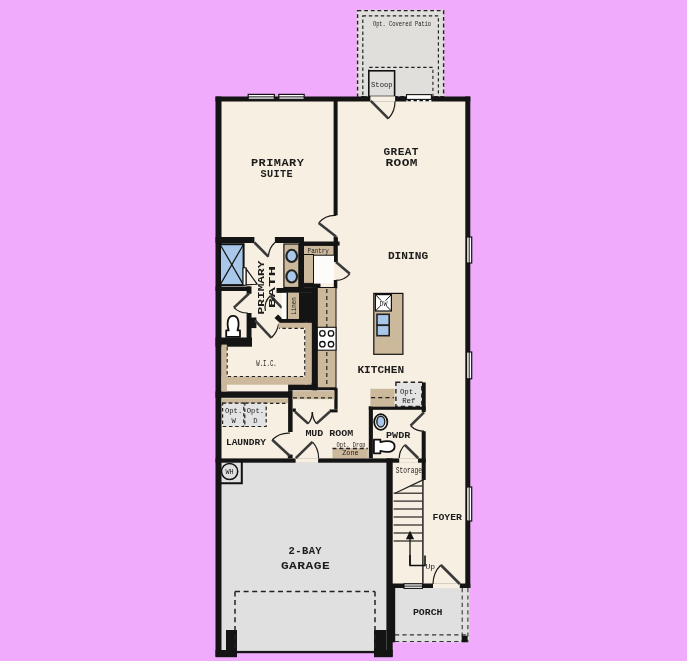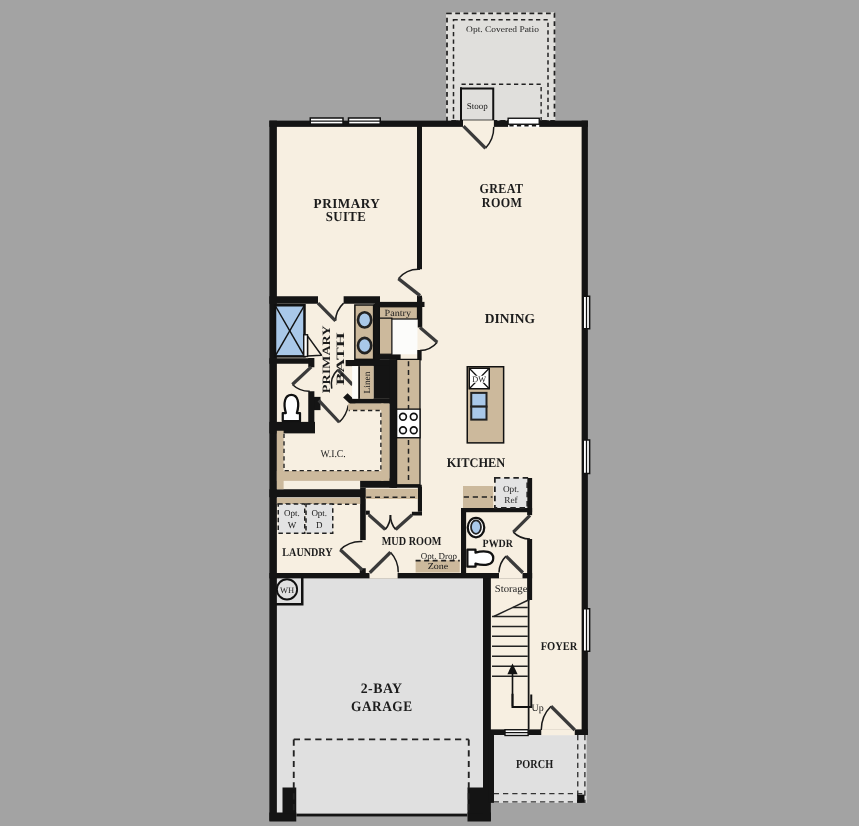--- a/index.html
+++ b/index.html
@@ -1,16 +1,16 @@
 <!DOCTYPE html>
 <html><head>
 <meta charset="utf-8">
 <style>
   html,body{margin:0;padding:0;background:#fff;}
-  .page{position:relative;width:687px;height:661px;background:#a3a3a3;font-family:Liberation Serif, serif;}
+  .page{position:relative;width:687px;height:661px;background:#f0abfc;font-family:Liberation Mono, monospace;}
   svg{position:absolute;left:0;top:0;}
   text{fill:#1c1c1c;}
   .b{font-weight:bold;}
 </style>
 </head>
 <body>
 <div class="page">
 <svg width="687" height="661" viewBox="0 0 687 661">
 
 <g>

